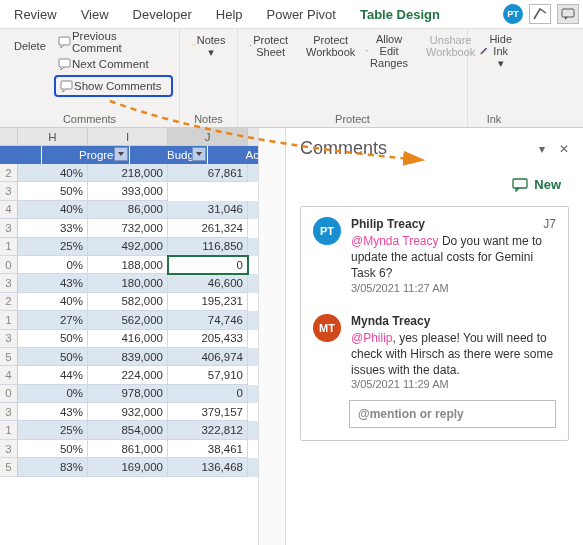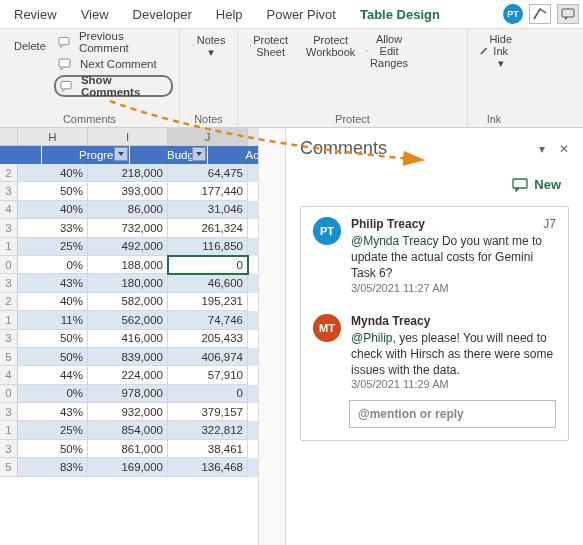--- a/index.html
+++ b/index.html
@@ -14,23 +14,23 @@
 .sq { width:22px; height:20px; border:1px solid #bbb; display:flex;align-items:center;justify-content:center; color:#555; font-size:12px;}
 
 
 .ribbon { display: flex; height: 100px; background: #f3f2f1; border-top: 1px solid #e1dfdd; border-bottom: 1px solid #d0cecc; }
 .group { display:flex; flex-direction:column; border-right:1px solid #e1dfdd; padding: 2px 6px 0 6px; }
 .group-body { flex:1; display:flex; align-items:flex-start; gap:4px; }
 .group-label { text-align:center; font-size:11px; color:#666; padding-bottom:2px; }
 .big-btn { display:flex; align-items:center; gap:2px; padding:2px 6px; color:#444; width:60px; text-align:center; font-size:11px; line-height:1.1; }
 .big-btn svg { width:26px; height:26px; }
 .small-btns { display:flex; flex-direction:column; gap:0; }
-.small-btn { display:flex; align-items:center; gap:8px; padding:2px 4px; font-size:11.5px; color:#444; height:22px; }
+.small-btn { display:flex; align-items:center; gap:0; padding:2px 4px; font-size:11.5px; color:#444; height:22px; }
 .small-btn svg { width:14px; height:14px; }
-.highlight-box { border:2px solid #737373; border-radius:10px;font-weight:bold; }
+.highlight-box { border:2px solid #1d4ed8; border-radius:4px; }
 .disabled { color:#aaa; }
 .disabled svg { opacity:.35; }
 
 
 .arrow-svg { position:absolute; top:98px; left:105px; pointer-events:none; z-index:5; }
 
 
 .main { display:flex; position:absolute; top:128px; bottom:0; left:0; right:0; }
 
 
@@ -64,21 +64,21 @@
 
 .thread { border:1px solid #d0cecc; border-radius:2px; margin-bottom:14px; }
 .comment { display:flex; gap:10px; padding:10px 12px; }
 .cav { width:28px;height:28px;border-radius:50%; color:#fff; font-size:11px; font-weight:600; display:flex;align-items:center;justify-content:center; flex-shrink:0; }
 .cav.pt { background:#188fd1; }
 .cav.mt { background:#d1481b; }
 .cbody { flex:1; font-size:12px; }
 .cname { font-weight:600; color:#333; font-size:12px; margin-bottom:2px; display:flex; }
 .cref { color:#666; font-weight:400; margin-left:auto; }
 .ctext { color:#333; font-size:12px; line-height:1.35; }
-.mention { color:#14532d; }
+.mention { color:#ec4899; }
 .ctime { color:#777; font-size:11px; }
 .reply-box { margin:0 12px 12px 48px; border:1px solid #bbb; padding:6px 8px; color:#888; font-size:12px;font-weight:bold; }
 </style>
 </head>
 <body>
 
 <div class="tabs">
   <div class="tab">Review</div>
   <div class="tab">View</div>
   <div class="tab">Developer</div>
@@ -175,20 +175,27 @@
       </div>
       <div class="big-btn" style="width:54px">
         <svg viewBox="0 0 24 24">
             <rect x="2" y="2" width="20" height="20" fill="#fff" stroke="#888"></rect>
             <path d="M2 8 H22 M2 14 H22 M8 2 V22 M14 2 V22" stroke="#ccc"></path>
             <rect x="13" y="11" width="9" height="8" rx="1" fill="#f0c24b" stroke="#b38b1d"></rect>
             <path d="M15 11 v-2 a2.5 2.5 0 0 1 5 0 v1" stroke="#b38b1d" fill="none"></path>
           </svg>
         <span>Allow Edit Ranges</span>
       </div>
+      <div class="big-btn disabled" style="width:58px">
+        <svg viewBox="0 0 24 24">
+            <rect x="3" y="3" width="14" height="18" fill="#fff" stroke="#888"></rect>
+            <rect x="6" y="1" width="14" height="18" fill="#fff" stroke="#888"></rect>
+          </svg>
+        <span>Unshare Workbook</span>
+      </div>
     </div>
     <div class="group-label">Protect</div>
   </div>
 
   <div class="group" style="width:52px;border-right:none">
     <div class="group-body" style="">
       <div class="big-btn" style="width:44px">
         <svg viewBox="0 0 24 24">
             <path d="M4 20 L20 4" stroke="#2a5aa0" stroke-width="5" stroke-linecap="round"></path>
             <path d="M4 20 L20 4" stroke="#cc3a3a" stroke-width="2" stroke-linecap="round" transform="translate(1,1)"></path>
@@ -242,27 +249,26 @@
               <path d="M1 2 L7 2 L4 6 Z" fill="#444"></path>
             </svg>
           </span>
         </div>
     </div>
     <div class="rows" id="rows">
         <div class="row">
           <div class="cell c0">2</div>
   <div class="cell c1">40%</div>
   <div class="cell c2">218,000</div>
-  <div class="cell c3 ">64,475</div>
+  <div class="cell c3 ">67,861</div>
         </div>
         <div class="row">
           <div class="cell c0">3</div>
   <div class="cell c1">50%</div>
   <div class="cell c2">393,000</div>
-  <div class="cell c3 ">177,440</div>
         </div>
         <div class="row">
           <div class="cell c0">4</div>
   <div class="cell c1">40%</div>
   <div class="cell c2">86,000</div>
   <div class="cell c3 ">31,046</div>
         </div>
         <div class="row">
           <div class="cell c0">3</div>
   <div class="cell c1">33%</div>
@@ -288,21 +294,21 @@
   <div class="cell c3 ">46,600</div>
         </div>
         <div class="row">
           <div class="cell c0">2</div>
   <div class="cell c1">40%</div>
   <div class="cell c2">582,000</div>
   <div class="cell c3 ">195,231</div>
         </div>
         <div class="row">
           <div class="cell c0">1</div>
-  <div class="cell c1">11%</div>
+  <div class="cell c1">27%</div>
   <div class="cell c2">562,000</div>
   <div class="cell c3 ">74,746</div>
         </div>
         <div class="row">
           <div class="cell c0">3</div>
   <div class="cell c1">50%</div>
   <div class="cell c2">416,000</div>
   <div class="cell c3 ">205,433</div>
         </div>
         <div class="row">

